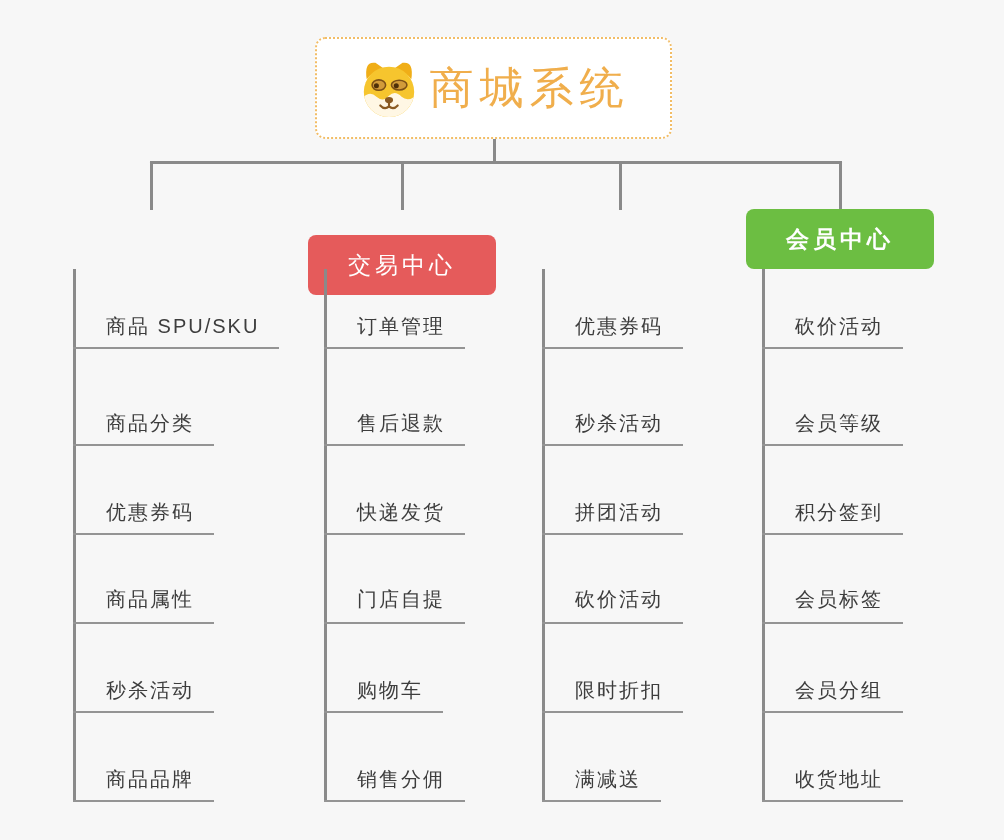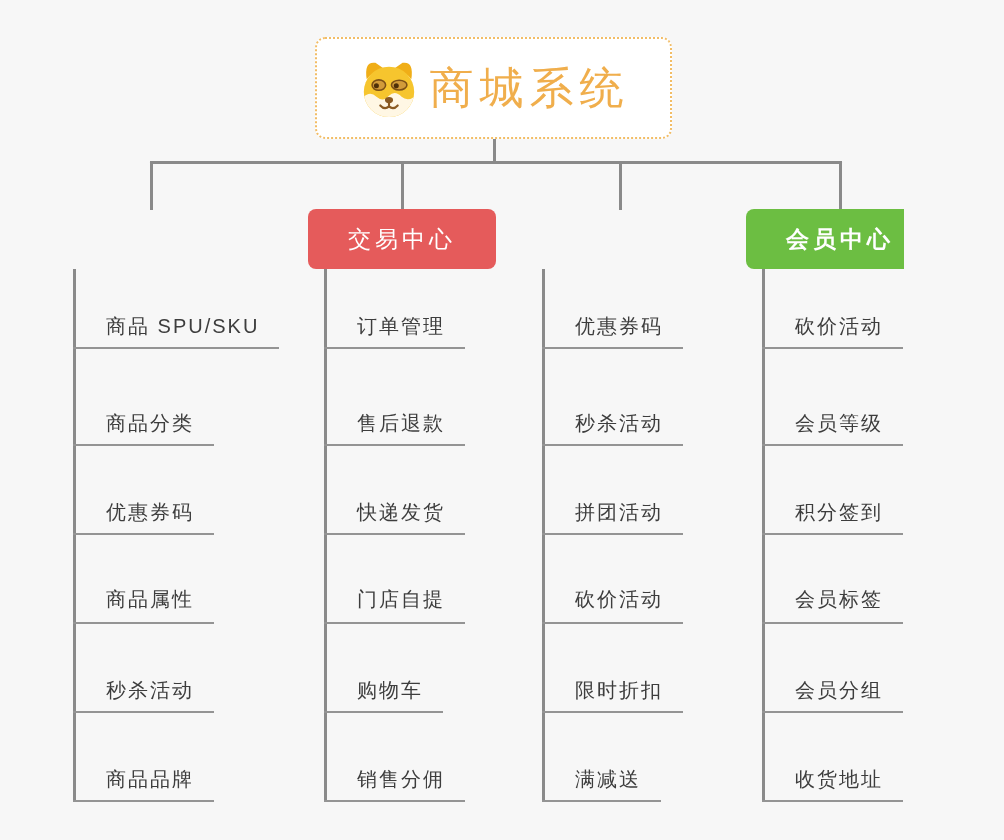--- a/index.html
+++ b/index.html
@@ -2,21 +2,21 @@
 <html><head>
 <meta charset="utf-8">
 <style>
   html,body { margin:0; padding:0; }
   body {
     background:#f7f7f7;
     font-family:"Liberation Sans","DejaVu Sans",sans-serif;
   }
   #canvas {
     position:relative; width:904px; height:840px;
-    background:#f7f7f7; overflow:hidden;
+    background:#f7f7f7; overflow:hidden;padding-left:36px;
   }
 
   
   .connector { position:absolute; background:#8a8a8a; }
   .c-root-drop { left:493px; top:139px; width:3px; height:24px; }
   .c-hbar      { left:150px; top:161px; width:692px; height:3px; border-radius:2px; }
   .c-drop      { top:161px; width:3px; height:49px; }
   .c-drop-0 { left:150px; }
   .c-drop-1 { left:401px; }
   .c-drop-2 { left:619px; }
@@ -93,21 +93,21 @@
       <ellipse cx="21.5" cy="29" rx="7" ry="5.4" fill="#d29b3a" stroke="#7c5016" stroke-width="1.6"></ellipse>
       <circle cx="19" cy="29.6" r="2.6" fill="#4e3008"></circle>
       <ellipse cx="42.5" cy="29" rx="8" ry="5" fill="#d29b3a" stroke="#7c5016" stroke-width="1.6"></ellipse>
       <circle cx="39.5" cy="29.6" r="2.6" fill="#4e3008"></circle>
       <ellipse cx="32" cy="44.5" rx="4.2" ry="3.2" fill="#8a5a22"></ellipse>
       <path d="M32 46 L32 51 M23 50 Q27.5 55 32 51 Q36.5 55 41 50" stroke="#8a5a22" stroke-width="2.2" fill="none" stroke-linecap="round"></path>
     </svg>
     <span class="root-title">商城系统</span>
   </div>
 
-  <div class="cat-box cat-1" style="background: rgb(229, 91, 91);">交易中心</div>
+  <div class="cat-box cat-1" style="background: rgb(229, 91, 91); margin-top: 26px;">交易中心</div>
   <div class="cat-box cat-3" style="background: rgb(108, 190, 66);">会员中心</div>
 
   <div class="leaves leaves-0">
     <div class="vline"></div>
     <div class="leaf r0">商品 SPU/SKU</div>
     <div class="leaf r1">商品分类</div>
     <div class="leaf r2">优惠券码</div>
     <div class="leaf r3">商品属性</div>
     <div class="leaf r4">秒杀活动</div>
     <div class="leaf r5">商品品牌</div>

